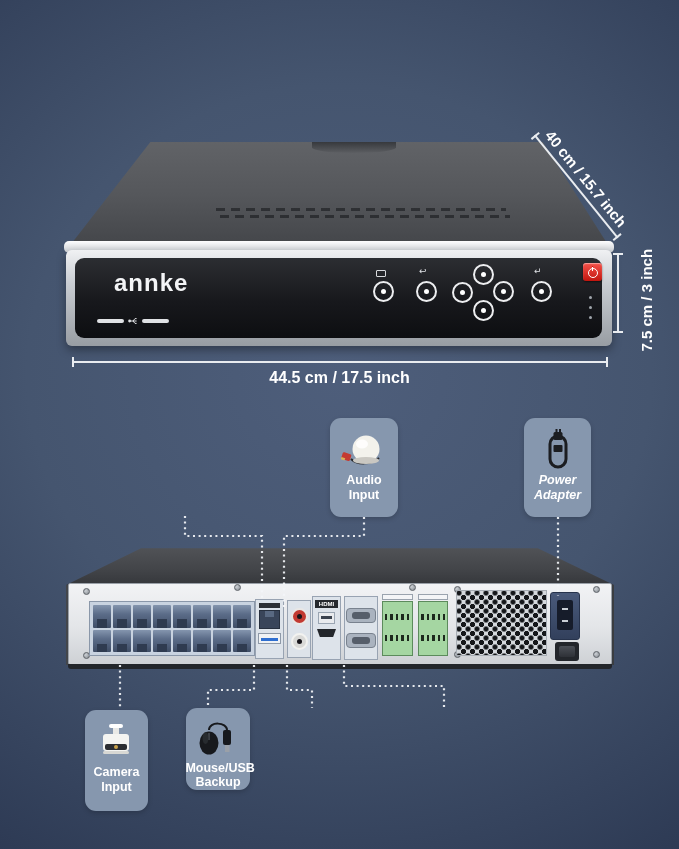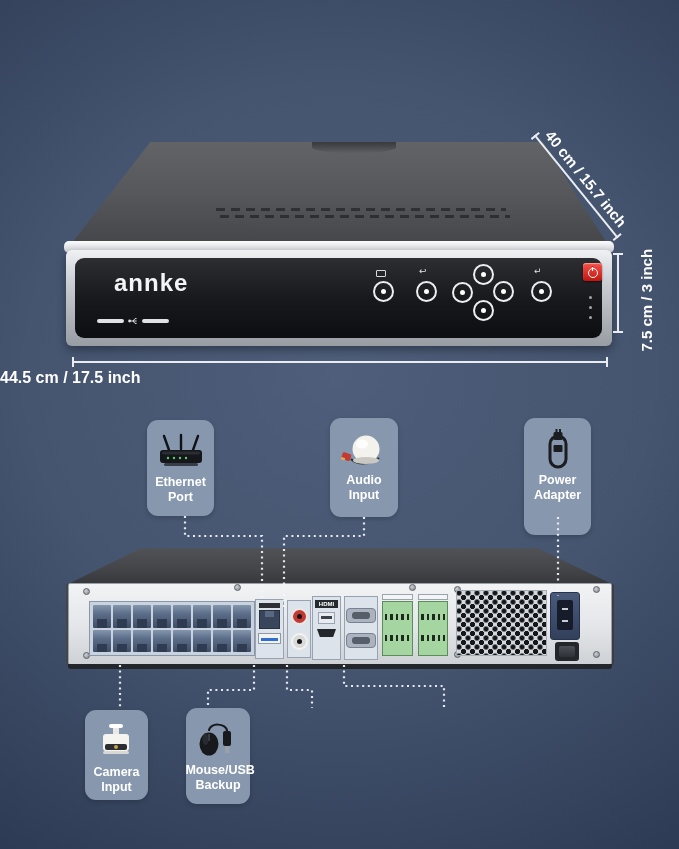--- a/index.html
+++ b/index.html
@@ -60,21 +60,21 @@
   .dim-line-v { position:absolute; left:617px; top:253px; width:2px; height:80px; background:#e9ecf0; }
   .dim-line-v::before, .dim-line-v::after { content:""; position:absolute; left:-4px;
     width:10px; height:2px; background:#e9ecf0; }
   .dim-line-v::before { top:0; } .dim-line-v::after { bottom:0; }
   .dim-vtext { position:absolute; left:596px; top:293px; width:100px; text-align:center;
     transform:rotate(-90deg); }
   .dim-width-line { position:absolute; left:72px; top:361px; width:536px; height:2px; background:#e9ecf0; }
   .dim-width-line::before, .dim-width-line::after { content:""; position:absolute; top:-4px;
     width:2px; height:10px; background:#e9ecf0; }
   .dim-width-line::before { left:0; } .dim-width-line::after { right:0; }
-  .dim-width-text { position:absolute; left:0; right:0; top:369px; text-align:left; }
+  .dim-width-text { position:absolute; left:0; right:0; top:369px; text-align:center; }
 
   
   .card { position:absolute; background:#8697ae; border-radius:11px;
     display:flex; flex-direction:column; align-items:center; padding-top:9px;
     box-sizing:border-box; box-shadow:0 2px 5px rgba(0,0,0,.18); }
   .card .icon { height:46px; display:flex; align-items:center; justify-content:center; }
   .card .label { color:#fff; font-weight:bold; font-size:12.5px; line-height:1.18;
     text-align:center; width:102%; }
 
   
@@ -204,51 +204,36 @@
 
   <div class="dim-diag">
     <span class="dim-text">40 cm / 15.7 inch</span>
     <div class="dim-line-h"></div>
   </div>
   <div class="dim-line-v"></div>
   <div class="dim-vtext dim-text">7.5 cm / 3 inch</div>
   <div class="dim-width-line"></div>
   <div class="dim-width-text dim-text" style="font-size:16px;">44.5 cm / 17.5 inch</div>
 
-  <div class="card" style="left:147px; top:420px; width:67px; height:96px;">
-    <div class="icon">
-      <svg width="48" height="38" viewBox="0 0 48 38">
-        <path d="M12 17 L7 3 M24 16 L24 2 M36 17 L41 3" stroke="#101216" stroke-width="2.4" stroke-linecap="round" fill="none"></path>
-        <rect x="3" y="17" width="42" height="13" rx="3" fill="#15171b"></rect>
-        <rect x="5" y="18.5" width="38" height="3" rx="1.5" fill="#2a2d32"></rect>
-        <circle cx="11" cy="25" r="1.2" fill="#57d06a"></circle>
-          <circle cx="17" cy="25" r="1.2" fill="#57d06a"></circle>
-        <circle cx="23" cy="25" r="1.2" fill="#57d06a"></circle>
-          <circle cx="29" cy="25" r="1.2" fill="#57d06a"></circle>
-        <rect x="7" y="30" width="34" height="3" rx="1.5" fill="#0a0c0f" opacity=".65"></rect>
-      </svg>
-    </div>
-    <div class="label">Ethernet Port</div>
-  </div>
 
   <div class="card" style="left:330px; top:418px; width:68px; height:99px;">
     <div class="icon">
       <svg width="46" height="38" viewBox="0 0 46 38">
         <path d="M10 28 C16 34 30 34 38 27" stroke="#26272b" stroke-width="2" fill="none"></path>
         <rect x="1" y="22" width="9" height="7" rx="1.5" fill="#c43a31" transform="rotate(18 5 25)"></rect>
         <rect x="0" y="26.5" width="4" height="2.4" fill="#d8b25a" transform="rotate(18 2 27.6)"></rect>
         <circle cx="25" cy="18" r="13.5" fill="#f3f2ec"></circle>
         <ellipse cx="21" cy="13" rx="6" ry="4.5" fill="#ffffff" opacity=".85"></ellipse>
         <ellipse cx="25" cy="29.5" rx="13" ry="3.4" fill="#cac8c2"></ellipse>
       </svg>
     </div>
     <div class="label">Audio Input</div>
   </div>
 
-  <div class="card" style="left:524px; top:418px; width:67px; height:117px;">
+  <div class="card" style="left:524px; top:418px; width:67px; height:99px;font-style:italic;">
     <div class="icon">
       <svg width="32" height="42" viewBox="0 0 32 42">
         <rect x="8" y="7" width="16" height="31" rx="8" stroke="#1b1d21" stroke-width="3" fill="none"></rect>
         <rect x="13.5" y="0" width="2" height="4" fill="#1b1d21"></rect>
           <rect x="17" y="0" width="2" height="4" fill="#1b1d21"></rect>
         <rect x="11.5" y="3" width="9" height="8" rx="1.5" fill="#1b1d21"></rect>
         <rect x="11.5" y="16" width="9" height="7" rx="1" fill="#1b1d21"></rect>
       </svg>
     </div>
     <div class="label">Power Adapter</div>
@@ -318,35 +303,35 @@
         <div class="term"></div>
       </div>
 
       <div class="fan"></div>
       <div class="psock"></div>
       <div class="pswitch"></div>
     </div>
     <div class="rear-bottom"></div>
   </div>
 
-  <div class="card" style="left:85px; top:710px; width:63px; height:90px;">
+  <div class="card" style="left:85px; top:710px; width:63px; height:101px;">
     <div class="icon">
       <svg width="42" height="38" viewBox="0 0 42 38">
         <rect x="13" y="1" width="14" height="4" rx="2" fill="#ffffff"></rect>
         <rect x="17" y="5" width="6" height="6" fill="#e9e9e6"></rect>
         <rect x="7" y="11" width="26" height="17" rx="3" fill="#f4f4f1"></rect>
         <rect x="9" y="21" width="22" height="6" rx="2" fill="#2b2d31"></rect>
         <circle cx="20" cy="24" r="2" fill="#caa24a"></circle>
         <rect x="7" y="28" width="26" height="3" rx="1.5" fill="#d8d8d4"></rect>
       </svg>
     </div>
     <div class="label">Camera Input</div>
   </div>
 
-  <div class="card" style="left:186px; top:708px; width:64px; height:96px;">
+  <div class="card" style="left:186px; top:708px; width:64px; height:82px;">
     <div class="icon">
       <svg width="46" height="40" viewBox="0 0 46 40">
         <path d="M14 11 C14 2 32 3 32 11" stroke="#17191d" stroke-width="2" fill="none"></path>
         <ellipse cx="14" cy="24" rx="9.5" ry="11.5" fill="#17191d"></ellipse>
         <path d="M14 14 L14 21" stroke="#3c4046" stroke-width="2"></path>
         <ellipse cx="10.5" cy="19" rx="3" ry="6" fill="#2c2f34" opacity=".8"></ellipse>
         <rect x="28" y="11" width="8" height="15" rx="2" fill="#17191d"></rect>
         <rect x="30" y="26" width="4.5" height="7" fill="#9aa0a8"></rect>
       </svg>
     </div>

